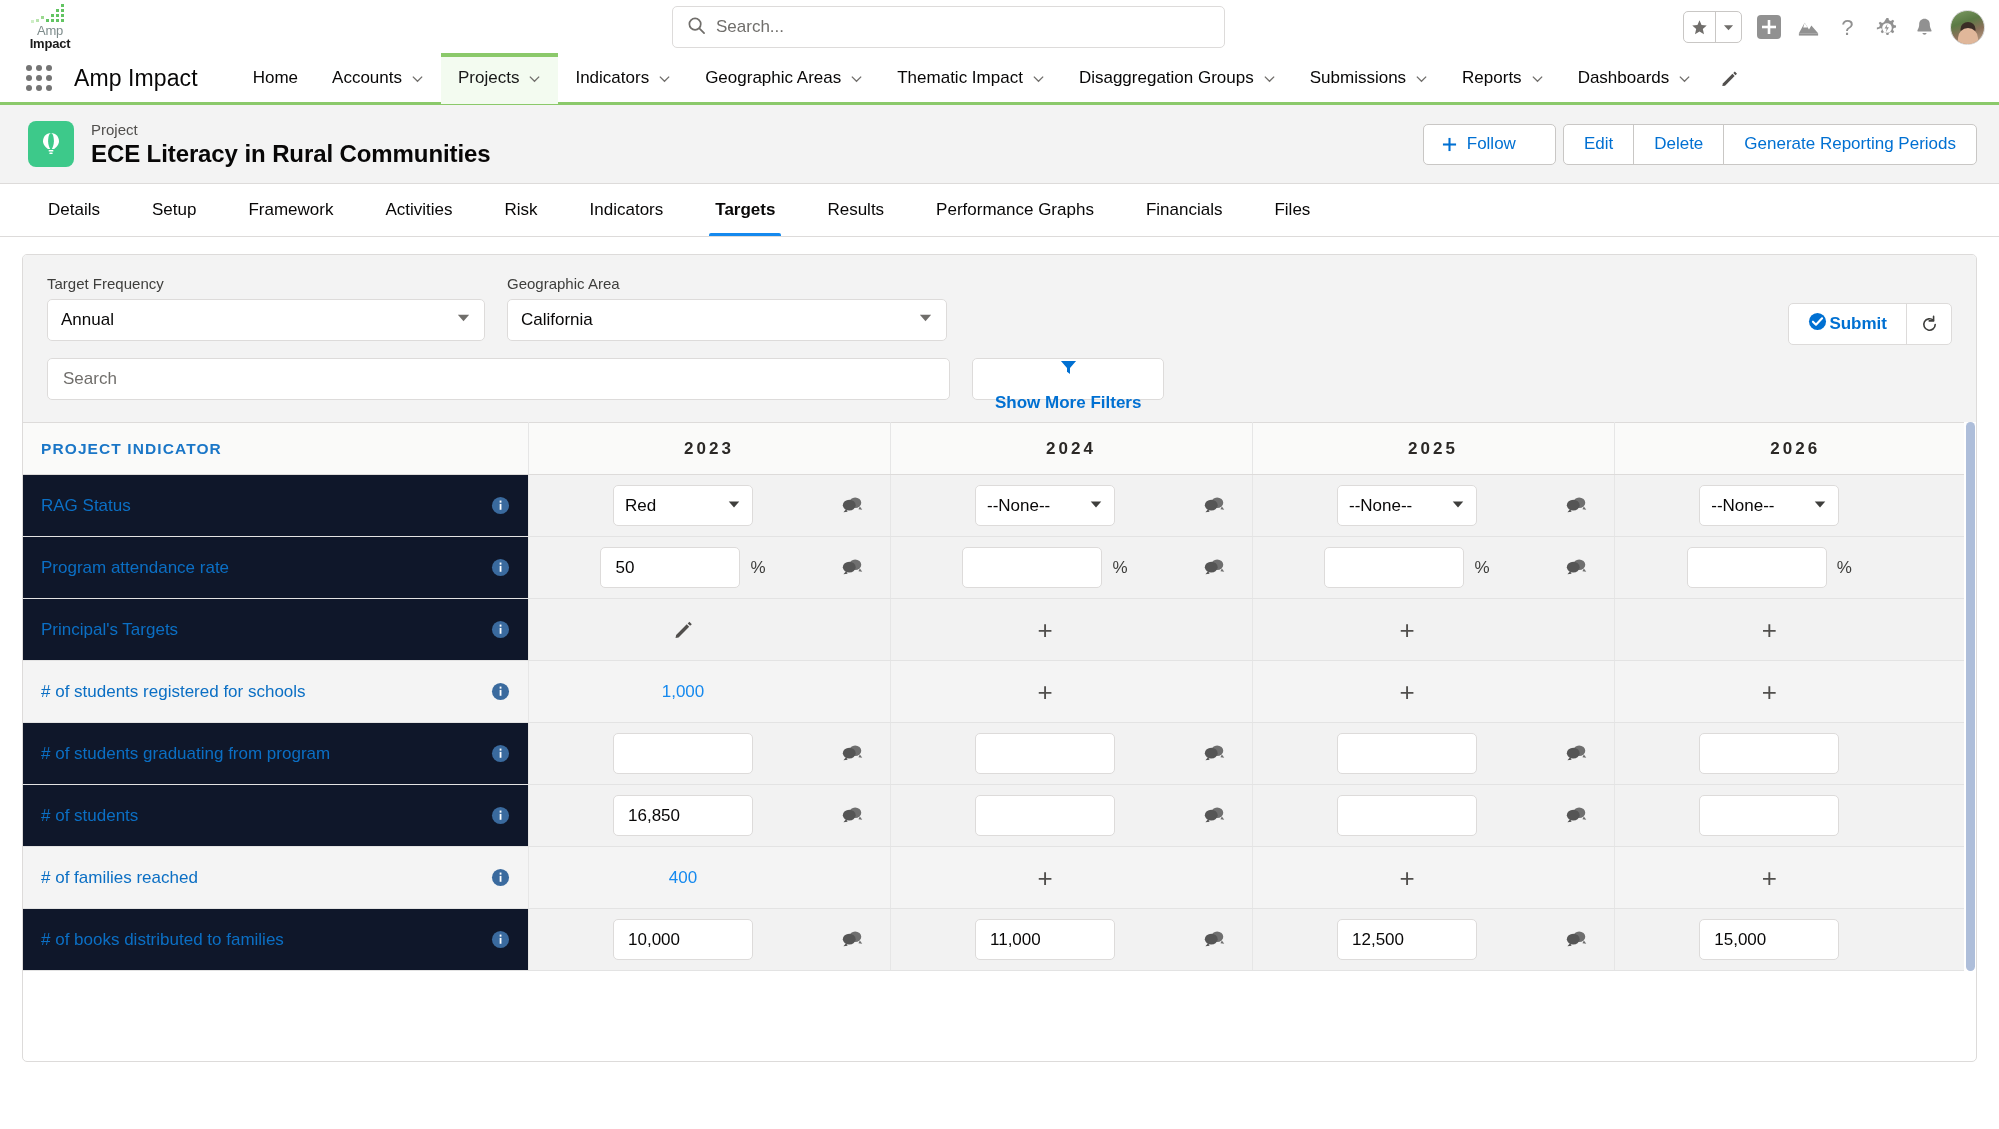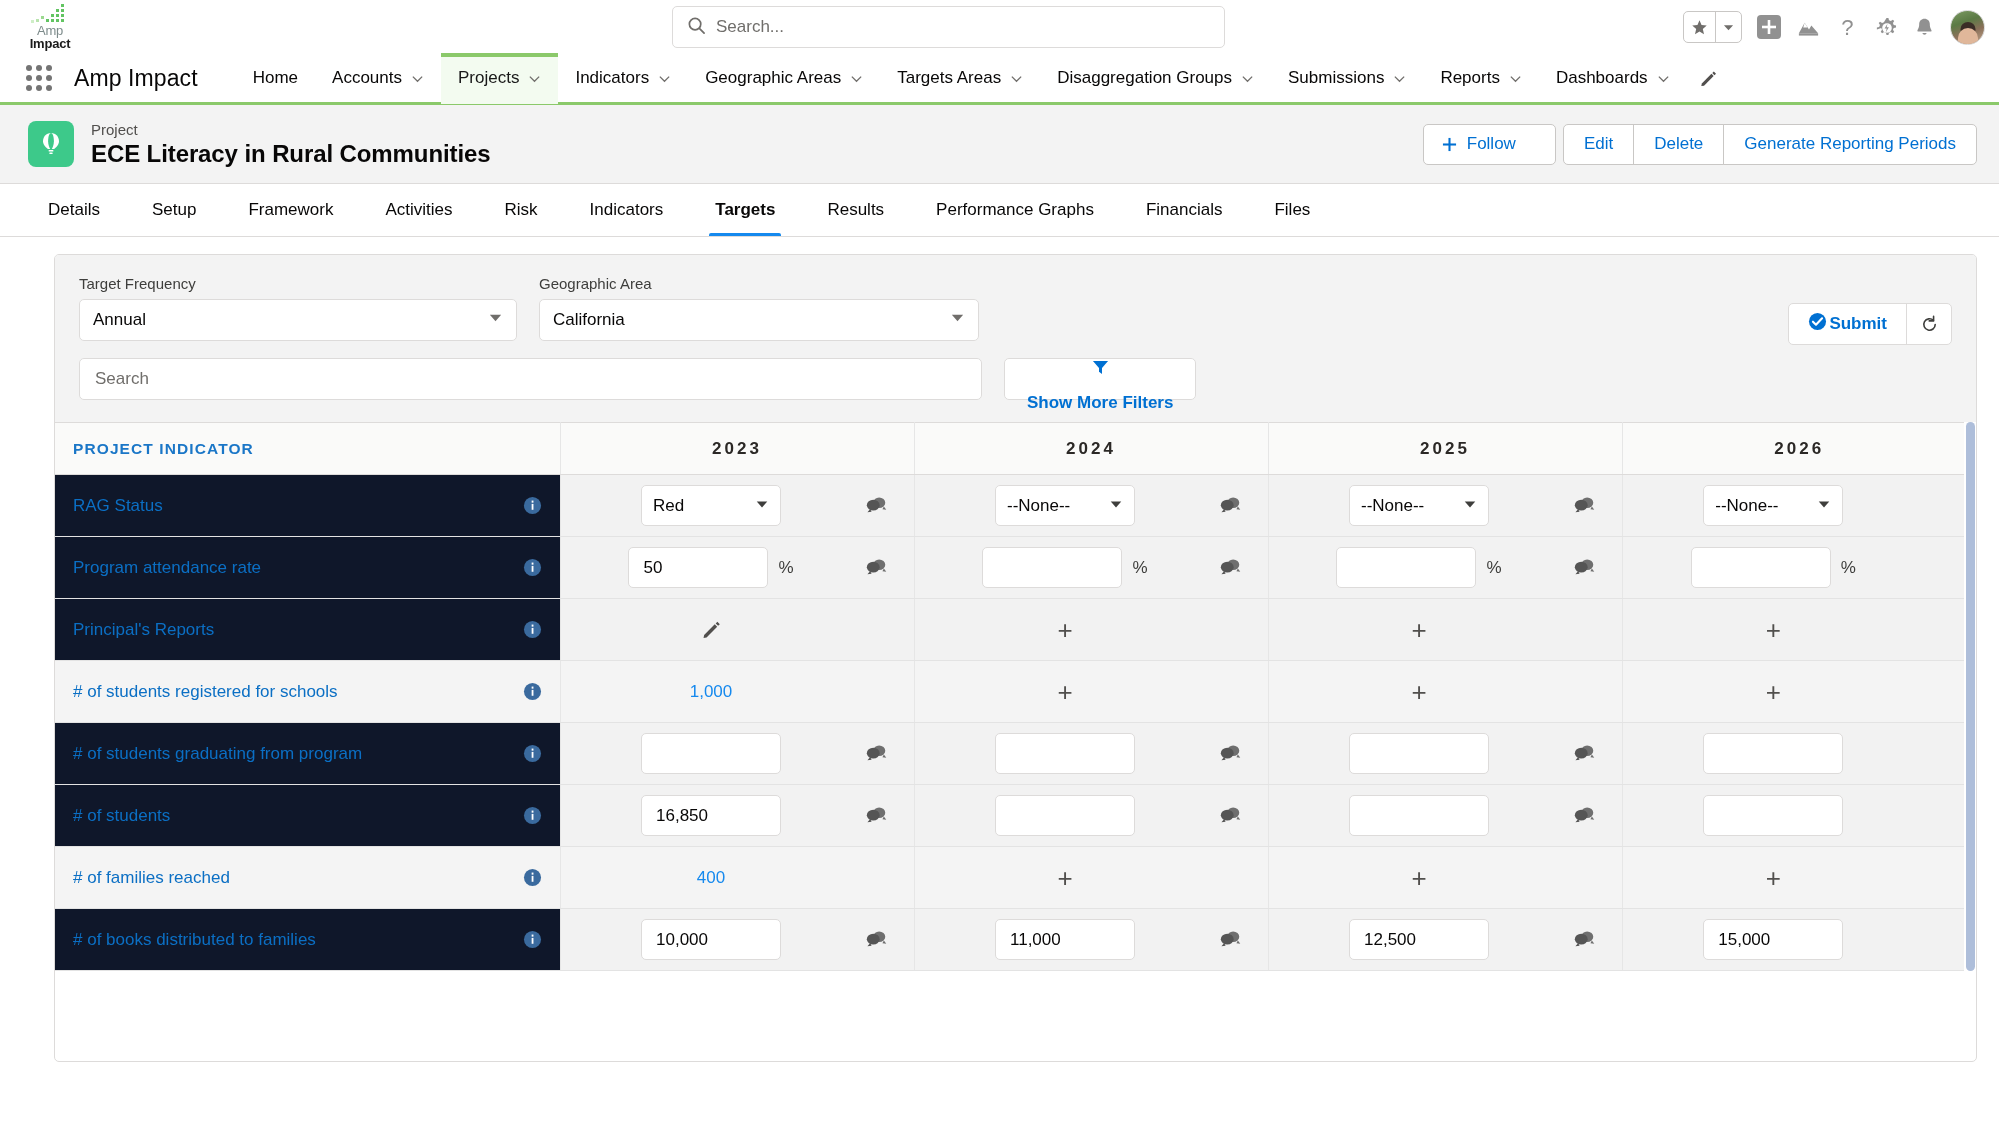--- a/index.html
+++ b/index.html
@@ -162,21 +162,20 @@
     content: ""; position: absolute; left: 20px; right: 20px; bottom: 0;
     height: 3px; background: #1589ee; border-radius: 2px 2px 0 0;
   }
 
   
   .content-wrap { padding: 17px 22px 0 22px; background: #ffffff; }
   .card {
     border: 1px solid #dddbda; border-radius: 5px;
     background: #fff; overflow: hidden;
     height: 808px;
-    margin-left: 32px;
   }
   .filter-panel {
     background: #f3f3f3;
     padding: 20px 24px 22px 24px;
     position: relative;
   }
   .filter-row { display: flex; align-items: flex-end; gap: 22px; }
   .field-group { display: flex; flex-direction: column; }
   .field-label { font-size: 15px; color: #3e3e3c; margin-bottom: 7px; }
   .sel {
@@ -421,21 +420,21 @@
           <polyline points="2,5 7,10 12,5" fill="none" stroke="#706e6b" stroke-width="1.4"></polyline>
         </svg>
     </div>
     <div class="nav-item">
       <span>Geographic Areas</span>
       <svg width="13" height="13" viewBox="0 0 14 14">
           <polyline points="2,5 7,10 12,5" fill="none" stroke="#706e6b" stroke-width="1.4"></polyline>
         </svg>
     </div>
     <div class="nav-item">
-      <span>Targets Areas</span>
+      <span>Thematic Impact</span>
       <svg width="13" height="13" viewBox="0 0 14 14">
           <polyline points="2,5 7,10 12,5" fill="none" stroke="#706e6b" stroke-width="1.4"></polyline>
         </svg>
     </div>
     <div class="nav-item">
       <span>Disaggregation Groups</span>
       <svg width="13" height="13" viewBox="0 0 14 14">
           <polyline points="2,5 7,10 12,5" fill="none" stroke="#706e6b" stroke-width="1.4"></polyline>
         </svg>
     </div>
@@ -733,21 +732,21 @@
                     <input class="inp" type="text" value="" style="">
                     <span class="pct">%</span>
                   </div>
                   <div class="cell-icon-slot"></div>
                 </div>
               </td>
             </tr>
             <tr>
               <td class="lbl">
                 <div class="lbl-inner">
-                  <span class="ind-link">Principal's Reports</span>
+                  <span class="ind-link">Principal's Targets</span>
                   <span class="info-dot"><svg width="19" height="19" viewBox="0 0 20 20">
                       <circle cx="10" cy="10" r="9" fill="#3a6a9e"></circle>
                       <rect x="9.1" y="8.3" width="1.9" height="6.2" fill="#fff"></rect>
                       <rect x="9.1" y="4.8" width="1.9" height="2.2" fill="#fff"></rect>
                     </svg></span>
                 </div>
               </td>
               <td class="yr">
                 <div class="cell-inner">
                   <div class="cell-main">

